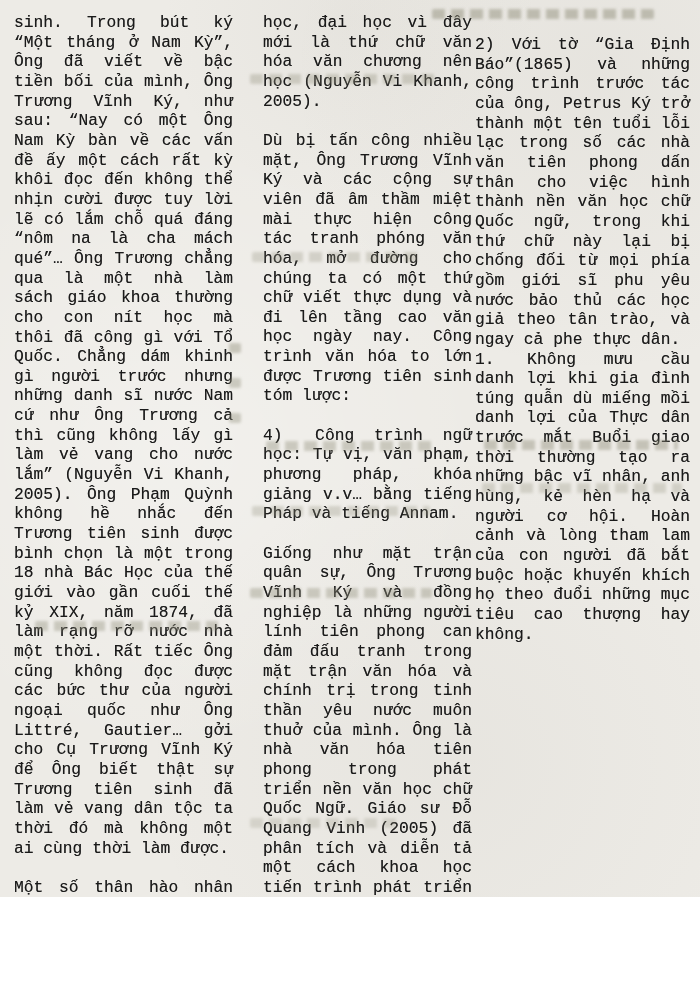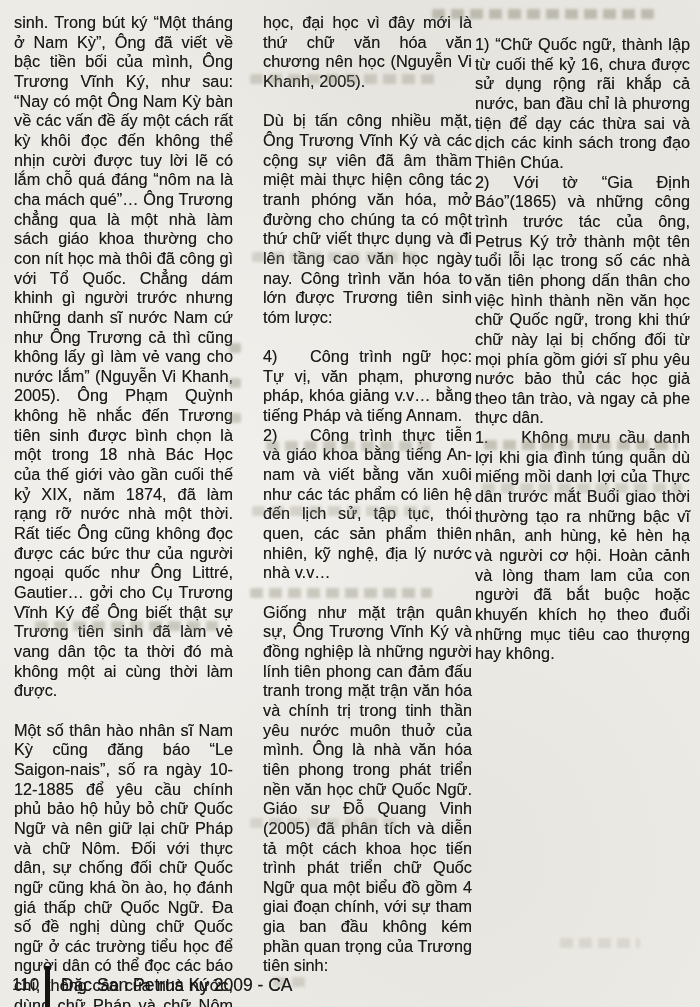--- a/index.html
+++ b/index.html
@@ -1,26 +1,26 @@
 <!DOCTYPE html>
 <html><head>
 <meta charset="utf-8">
 <style>
   html,body{margin:0;padding:0;}
   .page{
     position:relative;
-    width:700px;height:1007px;
+    width:700px;height:897px;
     overflow:hidden;
     background-color:#edebe6;
     background-image:
       radial-gradient(circle at 85% 8%, rgba(120,115,100,.06), transparent 30%),
       radial-gradient(circle at 25% 50%, rgba(255,255,255,.28), transparent 45%),
       radial-gradient(circle at 65% 85%, rgba(120,115,100,.05), transparent 35%),
       radial-gradient(circle at 50% 2%, rgba(120,115,100,.05), transparent 20%);
-    font-family:Liberation Sans, sans-serif;
+    font-family:Liberation Mono, monospace;
     color:#1a1a1a;
   }
   .col{
     position:absolute;
     top:13px;
     text-align:justify;
     font-size:16.3px;
     line-height:19.65px;
     text-shadow:0 0 .5px rgba(20,20,20,.55);
   }
@@ -59,25 +59,23 @@
 <div class="page">
 
   <div class="col col1">
       <p class="para">sinh. Trong bút ký “Một tháng ở Nam Kỳ”, Ông đã viết về bậc tiền bối của mình, Ông Trương Vĩnh Ký, như sau: “Nay có một Ông Nam Kỳ bàn về các vấn đề ấy một cách rất kỳ khôi đọc đến không thể nhịn cười được tuy lời lẽ có lắm chỗ quá đáng “nôm na là cha mách qué”… Ông Trương chẳng qua là một nhà làm sách giáo khoa thường cho con nít học mà thôi đã công gì với Tổ Quốc. Chẳng dám khinh gì người trước nhưng những danh sĩ nước Nam cứ như Ông Trương cả thì cũng không lấy gì làm vẻ vang cho nước lắm” (Nguyễn Vi Khanh, 2005). Ông Phạm Quỳnh không hề nhắc đến Trương tiên sinh được bình chọn là một trong 18 nhà Bác Học của thế giới vào gần cuối thế kỷ XIX, năm 1874, đã làm rạng rỡ nước nhà một thời. Rất tiếc Ông cũng không đọc được các bức thư của người ngoại quốc như Ông Littré, Gautier… gởi cho Cụ Trương Vĩnh Ký để Ông biết thật sự Trương tiên sinh đã làm vẻ vang dân tộc ta thời đó mà không một ai cùng thời làm được.</p>
       <p class="para">Một số thân hào nhân sĩ Nam Kỳ cũng đăng báo “Le Saigon-nais”, số ra ngày 10-12-1885 để yêu cầu chính phủ bảo hộ hủy bỏ chữ Quốc Ngữ và nên giữ lại chữ Pháp và chữ Nôm. Đối với thực dân, sự chống đối chữ Quốc ngữ cũng khá ồn ào, họ đánh giá thấp chữ Quốc Ngữ. Đa số đề nghị dùng chữ Quốc ngữ ở các trường tiểu học để người dân có thể đọc các báo chí, thông cáo của nhà nước, dùng chữ Pháp và chữ Nôm trong trường trung</p>
     </div>
   <div class="col col2">
       <p class="para">học, đại học vì đây mới là thứ chữ văn hóa văn chương nên học (Nguyễn Vi Khanh, 2005).</p>
       <p class="para">Dù bị tấn công nhiều mặt, Ông Trương Vĩnh Ký và các cộng sự viên đã âm thầm miệt mài thực hiện công tác tranh phóng văn hóa, mở đường cho chúng ta có một thứ chữ viết thực dụng và đi lên tầng cao văn học ngày nay. Công trình văn hóa to lớn được Trương tiên sinh tóm lược:</p>
       <p class="para">4)  Công trình ngữ học: Tự vị, văn phạm, phương pháp, khóa giảng v.v… bằng tiếng Pháp và tiếng Annam.</p>
-      <p class="para flush">2)  Công trình thực tiễn và giáo khoa bằng tiếng An-nam và viết bằng văn xuôi như các tác phẩm có liên hệ đến lịch sử, tập tục, thói quen, các sản phẩm thiên nhiên, kỹ nghệ, địa lý nước nhà v.v…</p>
       <p class="para">Giống như mặt trận quân sự, Ông Trương Vĩnh Ký và đồng nghiệp là những người lính tiên phong can đảm đấu tranh trong mặt trận văn hóa và chính trị trong tinh thần yêu nước muôn thuở của mình. Ông là nhà văn hóa tiên phong trong phát triển nền văn học chữ Quốc Ngữ. Giáo sư Đỗ Quang Vinh (2005) đã phân tích và diễn tả một cách khoa học tiến trình phát triển chữ Quốc Ngữ qua một biểu đồ gồm 4 giai đoạn chính, với sự tham gia ban đầu không kém phần quan trọng của Trương tiên sinh:</p>
     </div>
   <div class="col col3">
-      <p class="para">1) “Chữ Quốc ngữ, thành lập từ cuối thế kỷ 16, chưa được sử dụng rộng rãi khắp cả nước, ban đầu chỉ là phương tiện để dạy các thừa sai và dịch các kinh sách trong đạo Thiên Chúa.</p>
       <p class="para flush">2) Với tờ “Gia Định Báo”(1865) và những công trình trước tác của ông, Petrus Ký trở thành một tên tuổi lỗi lạc trong số các nhà văn tiên phong dấn thân cho việc hình thành nền văn học chữ Quốc ngữ, trong khi thứ chữ này lại bị chống đối từ mọi phía gồm giới sĩ phu yêu nước bảo thủ các học giả theo tân trào, và ngay cả phe thực dân.</p>
       <p class="para flush">1.  Không mưu cầu danh lợi khi gia đình túng quẫn dù miếng mồi danh lợi của Thực dân trước mắt Buổi giao thời thường tạo ra những bậc vĩ nhân, anh hùng, kẻ hèn hạ và người cơ hội. Hoàn cảnh và lòng tham lam của con người đã bắt buộc hoặc khuyến khích họ theo đuổi những mục tiêu cao thượng hay không.</p>
     </div>
 
   <div class="ghost" style="left:432px;top:9px;width:222px;opacity:.5;"></div>
   <div class="ghost" style="left:250px;top:74px;width:190px;opacity:.35;"></div>
   <div class="ghost" style="left:252px;top:252px;width:170px;opacity:.3;"></div>
   <div class="ghost" style="left:229px;top:343px;width:12px;opacity:.45;"></div>
   <div class="ghost" style="left:229px;top:378px;width:12px;opacity:.4;"></div>
   <div class="ghost" style="left:229px;top:413px;width:12px;opacity:.4;"></div>

